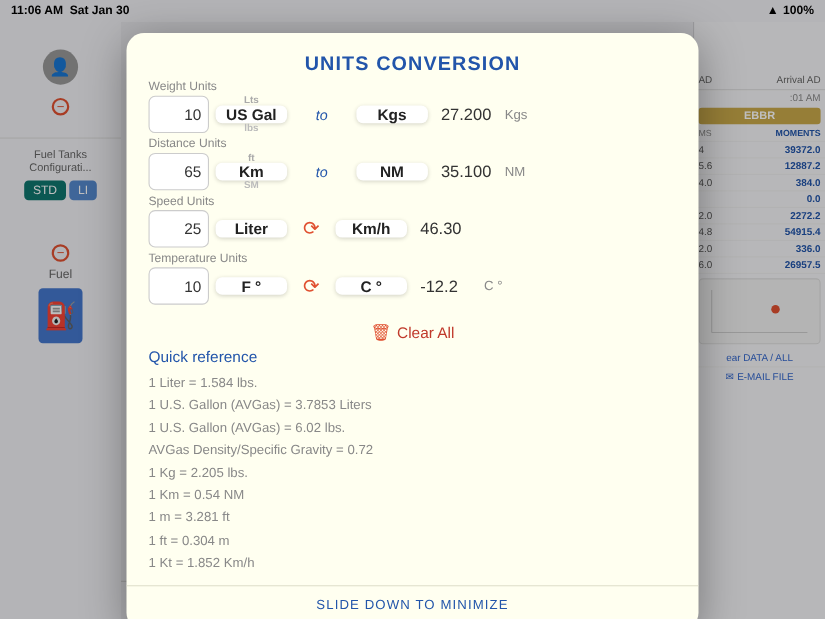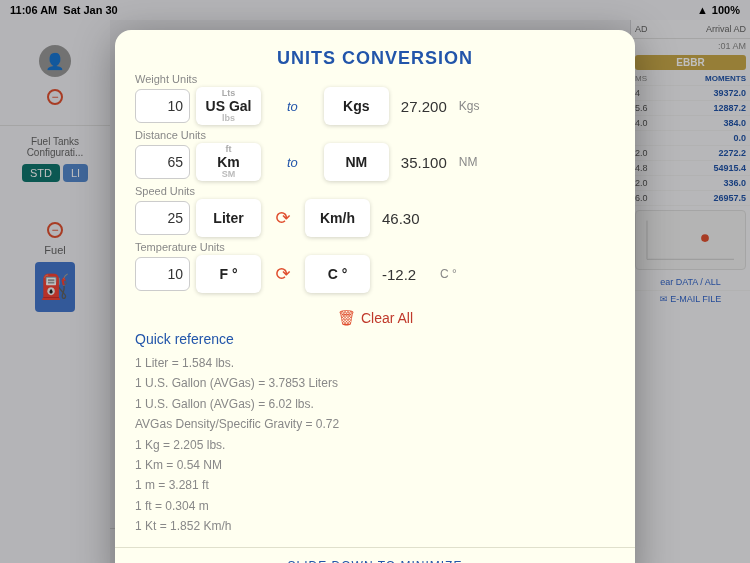--- a/index.html
+++ b/index.html
@@ -151,21 +151,21 @@
       border-radius: 6px;
       background: white;
       text-align: right;
       padding-right: 6px;
       font-size: 14px;
       color: #333;
       outline: none;
     }
 
     .conv-unit-btn {
-      height: 38px;
+      height: 16px;
       min-width: 65px;
       border: none;
       border-radius: 6px;
       background: white;
       box-shadow: 0 1px 4px rgba(0,0,0,0.18);
       font-size: 14px;
       font-weight: 600;
       color: #222;
       margin: 0 6px;
       display: flex;
@@ -310,21 +310,21 @@
       <span style="color:#e05030;font-size:12px;line-height:1;">−</span>
     </div>
     <div style="font-size:11px;color:#666;">Fuel</div>
     <div style="width:40px;height:50px;background:#4477cc;border-radius:4px;display:flex;align-items:center;justify-content:center;">
       <span style="font-size:24px;">⛽</span>
     </div>
   </div>
 </div>
 
 <div class="right-panel">
-  <div style="padding:4px;font-size:9px;color:#666;text-align:center;border-bottom:1px solid #ddd;display:flex;justify-content:space-between;">
+  <div style="padding:4px;font-size:9px;color:#666;text-align:center;border-bottom:1px solid #ddd;display:flex;justify-content:space-between;margin-top:43px;">
     <span>AD</span>
     <span>Arrival AD</span>
   </div>
   <div style="display:flex;justify-content:flex-end;padding:2px 4px;gap:4px;align-items:flex-start;">
     <span style="font-size:9px;color:#888;">:01 AM</span>
   </div>
   <div class="ebbr-badge">EBBR</div>
   <div style="display:flex;justify-content:space-between;padding:2px 4px;border-bottom:1px solid #eee;">
     <span style="font-size:8px;color:#888;">MS</span>
     <span style="font-size:8px;color:#2255aa;font-weight:700;">MOMENTS</span>

